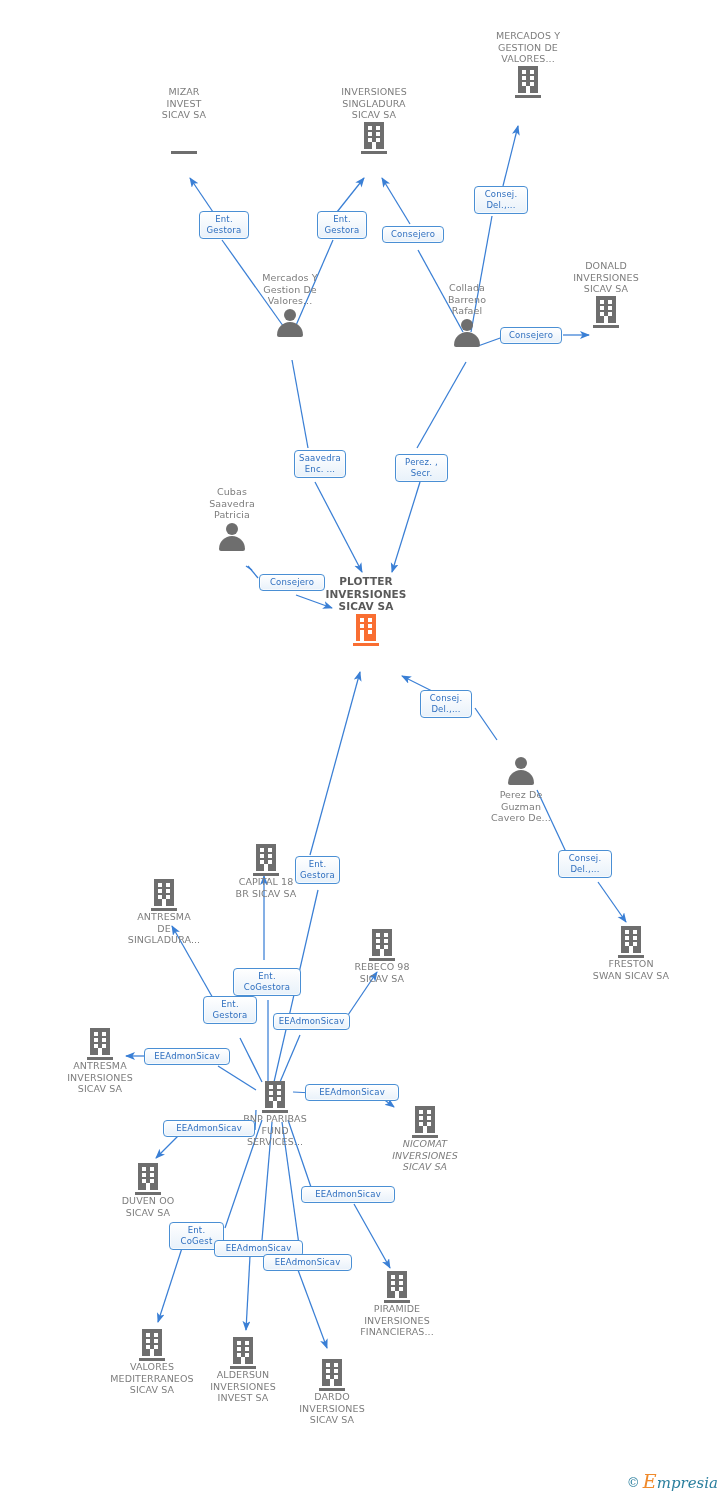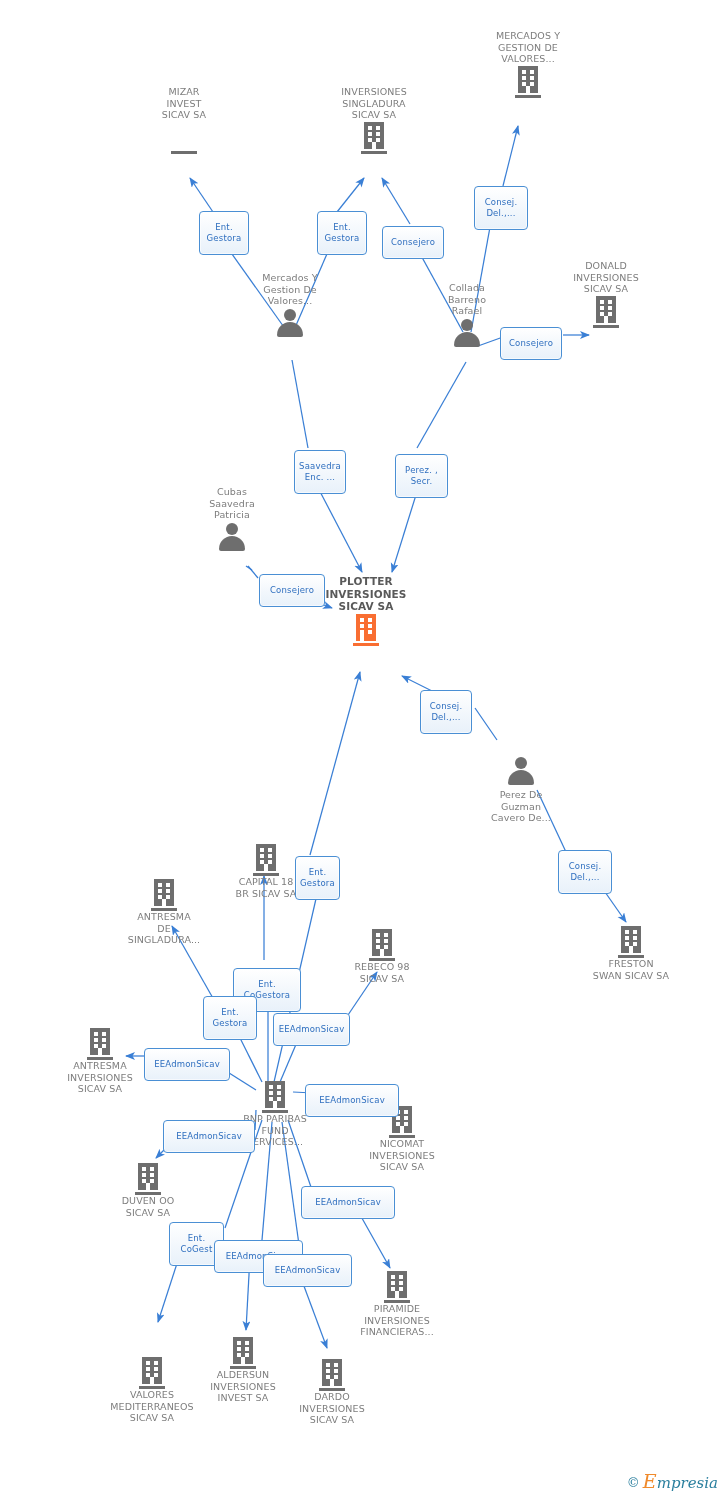--- a/index.html
+++ b/index.html
@@ -72,21 +72,21 @@
   .rel{
     position:absolute;
     box-sizing:border-box;
     background:linear-gradient(180deg,#ffffff 0%,#f2f7fc 55%,#e8f1fa 100%);
     border:1px solid #4a8fd4;
     border-radius:4px;
     color:#2f6fbf;
     font-size:8.5px;
     letter-spacing:.2px;
     text-align:center;
-    padding:10px 4px;
+    padding:2px 4px;
     line-height:11px;
     white-space:pre-line;
     box-shadow:0 0 0 1px rgba(255,255,255,.6) inset;
   }
   .rel.two{line-height:11px;}
   
   #watermark{
     position:absolute;
     right:10px;bottom:8px;
     font-size:15px;
@@ -385,21 +385,21 @@
         <i style="left:15px;top:10px;width:4px;height:4px;"></i>
       <i style="left:7px;top:16px;width:4px;height:4px;"></i>
         <i style="left:15px;top:16px;width:4px;height:4px;"></i>
       <i style="left:11px;top:20px;width:4px;height:7px;"></i>
     </span>
     <span class="caption">BNP PARIBAS
 FUND
 SERVICES...</span>
   </div>
 
-  <div class="node company" style="left:402px;top:1105px;">
+  <div class="node company" style="left:425px;top:1105px;font-style:italic;">
     <span class="glyph bld">
       <span class="body"></span>
         <span class="base"></span>
       <i style="left:7px;top:4px;width:4px;height:4px;"></i>
         <i style="left:15px;top:4px;width:4px;height:4px;"></i>
       <i style="left:7px;top:10px;width:4px;height:4px;"></i>
         <i style="left:15px;top:10px;width:4px;height:4px;"></i>
       <i style="left:7px;top:16px;width:4px;height:4px;"></i>
         <i style="left:15px;top:16px;width:4px;height:4px;"></i>
       <i style="left:11px;top:20px;width:4px;height:7px;"></i>
@@ -435,21 +435,21 @@
         <i style="left:15px;top:10px;width:4px;height:4px;"></i>
       <i style="left:7px;top:16px;width:4px;height:4px;"></i>
         <i style="left:15px;top:16px;width:4px;height:4px;"></i>
       <i style="left:11px;top:20px;width:4px;height:7px;"></i>
     </span>
     <span class="caption">PIRAMIDE
 INVERSIONES
 FINANCIERAS...</span>
   </div>
 
-  <div class="node company" style="left:152px;top:1356px;">
+  <div class="node company" style="left:152px;top:1328px;">
     <span class="glyph bld">
       <span class="body"></span>
         <span class="base"></span>
       <i style="left:7px;top:4px;width:4px;height:4px;"></i>
         <i style="left:15px;top:4px;width:4px;height:4px;"></i>
       <i style="left:7px;top:10px;width:4px;height:4px;"></i>
         <i style="left:15px;top:10px;width:4px;height:4px;"></i>
       <i style="left:7px;top:16px;width:4px;height:4px;"></i>
         <i style="left:15px;top:16px;width:4px;height:4px;"></i>
       <i style="left:11px;top:20px;width:4px;height:7px;"></i>

